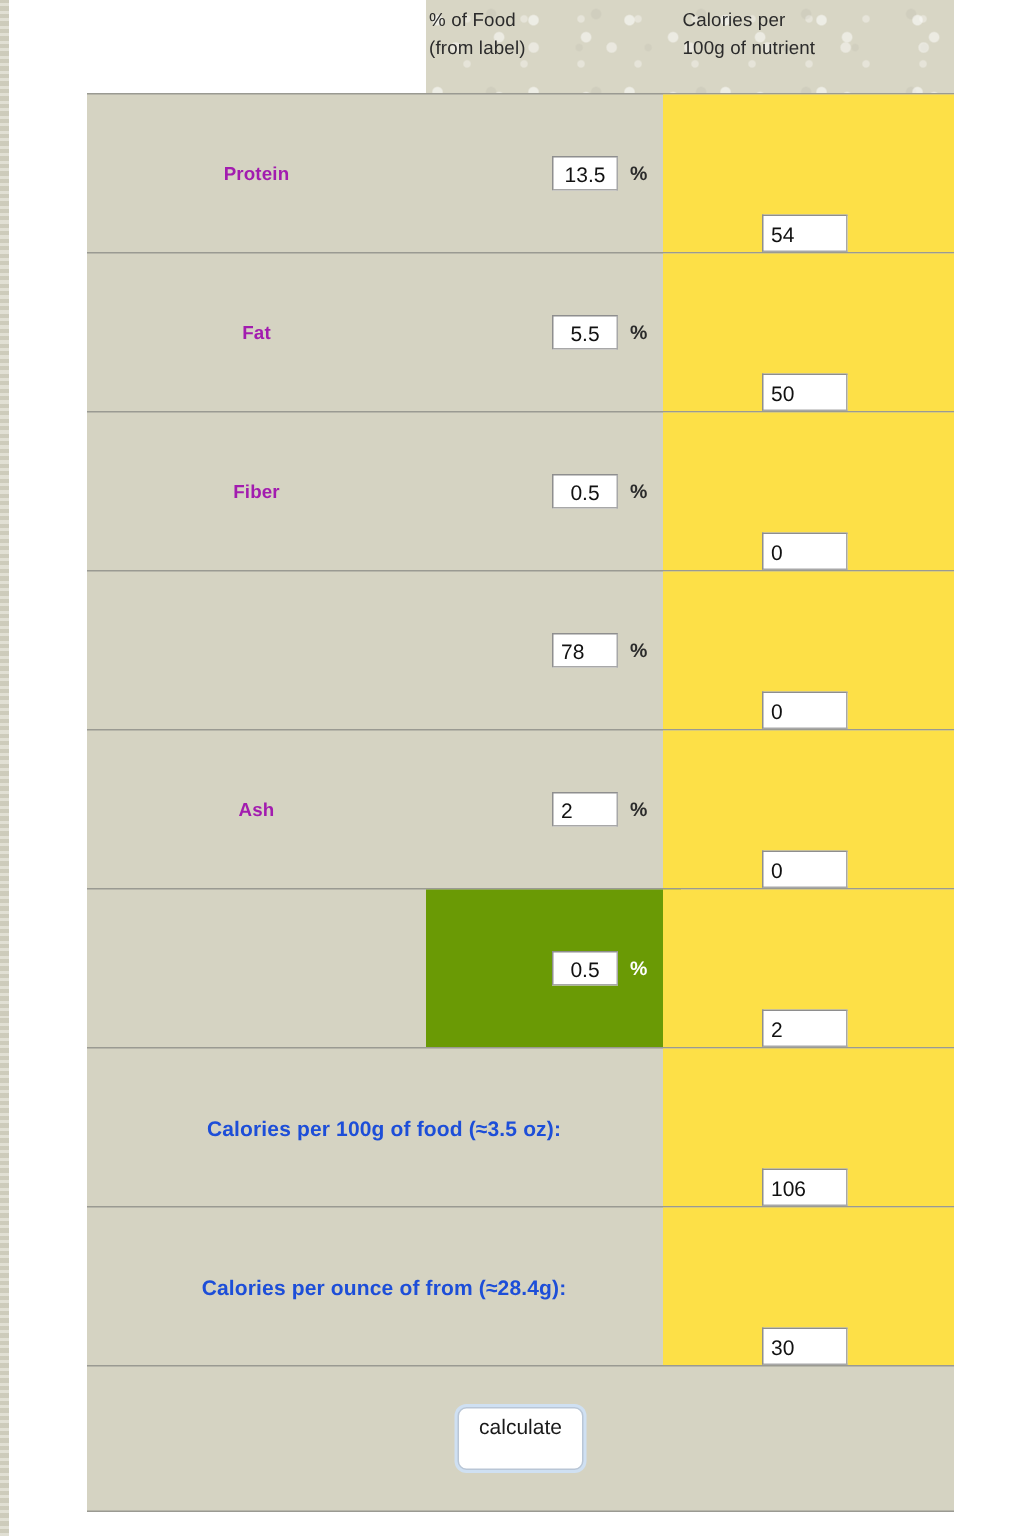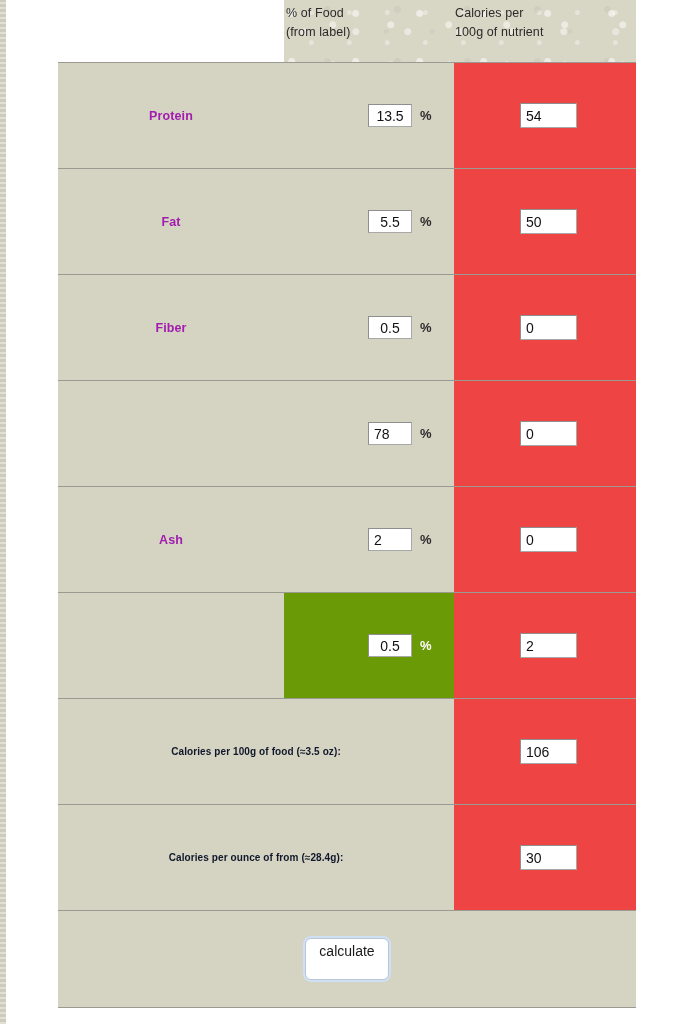--- a/index.html
+++ b/index.html
@@ -105,25 +105,25 @@
   .cell-pct {
     position: absolute;
     left: 226px; top: 0;
     width: 170px; height: 100%;
     display: flex;
     align-items: center;
     box-sizing: border-box;
   }
   .cell-cal {
     position: absolute;
-    left: 396px; top: 0;
+    left: 384px; top: 0;
     right: 0; height: 100%;
-    background: #ef4444;
-    display: flex;
-    align-items: center;
+    background: #fde047;
+    display: flex;
+    align-items: flex-end;
     box-sizing: border-box;
   }
 
   
   .row.carb .cell-pct { background: #6a9a05; }
   .row.carb .pct-sign { color: #ffffff; }
 
   
   .txt {
     font-family: "Liberation Sans", sans-serif;
@@ -159,23 +159,23 @@
   .cell-summary-label {
     position: absolute;
     left: 0; top: 0;
     width: 396px; height: 100%;
     display: flex;
     align-items: center;
     justify-content: center;
     box-sizing: border-box;
   }
   .cell-summary-label span {
-    font-size: 10px;
+    font-size: 14px;
     font-weight: bold;
-    color: #0f172a;
+    color: #1d4ed8;
     letter-spacing: .1px;
   }
 
   
   .row.action {
     background: #d5d3c2;
     height: 98px;
   }
   .action-inner {
     position: absolute;

